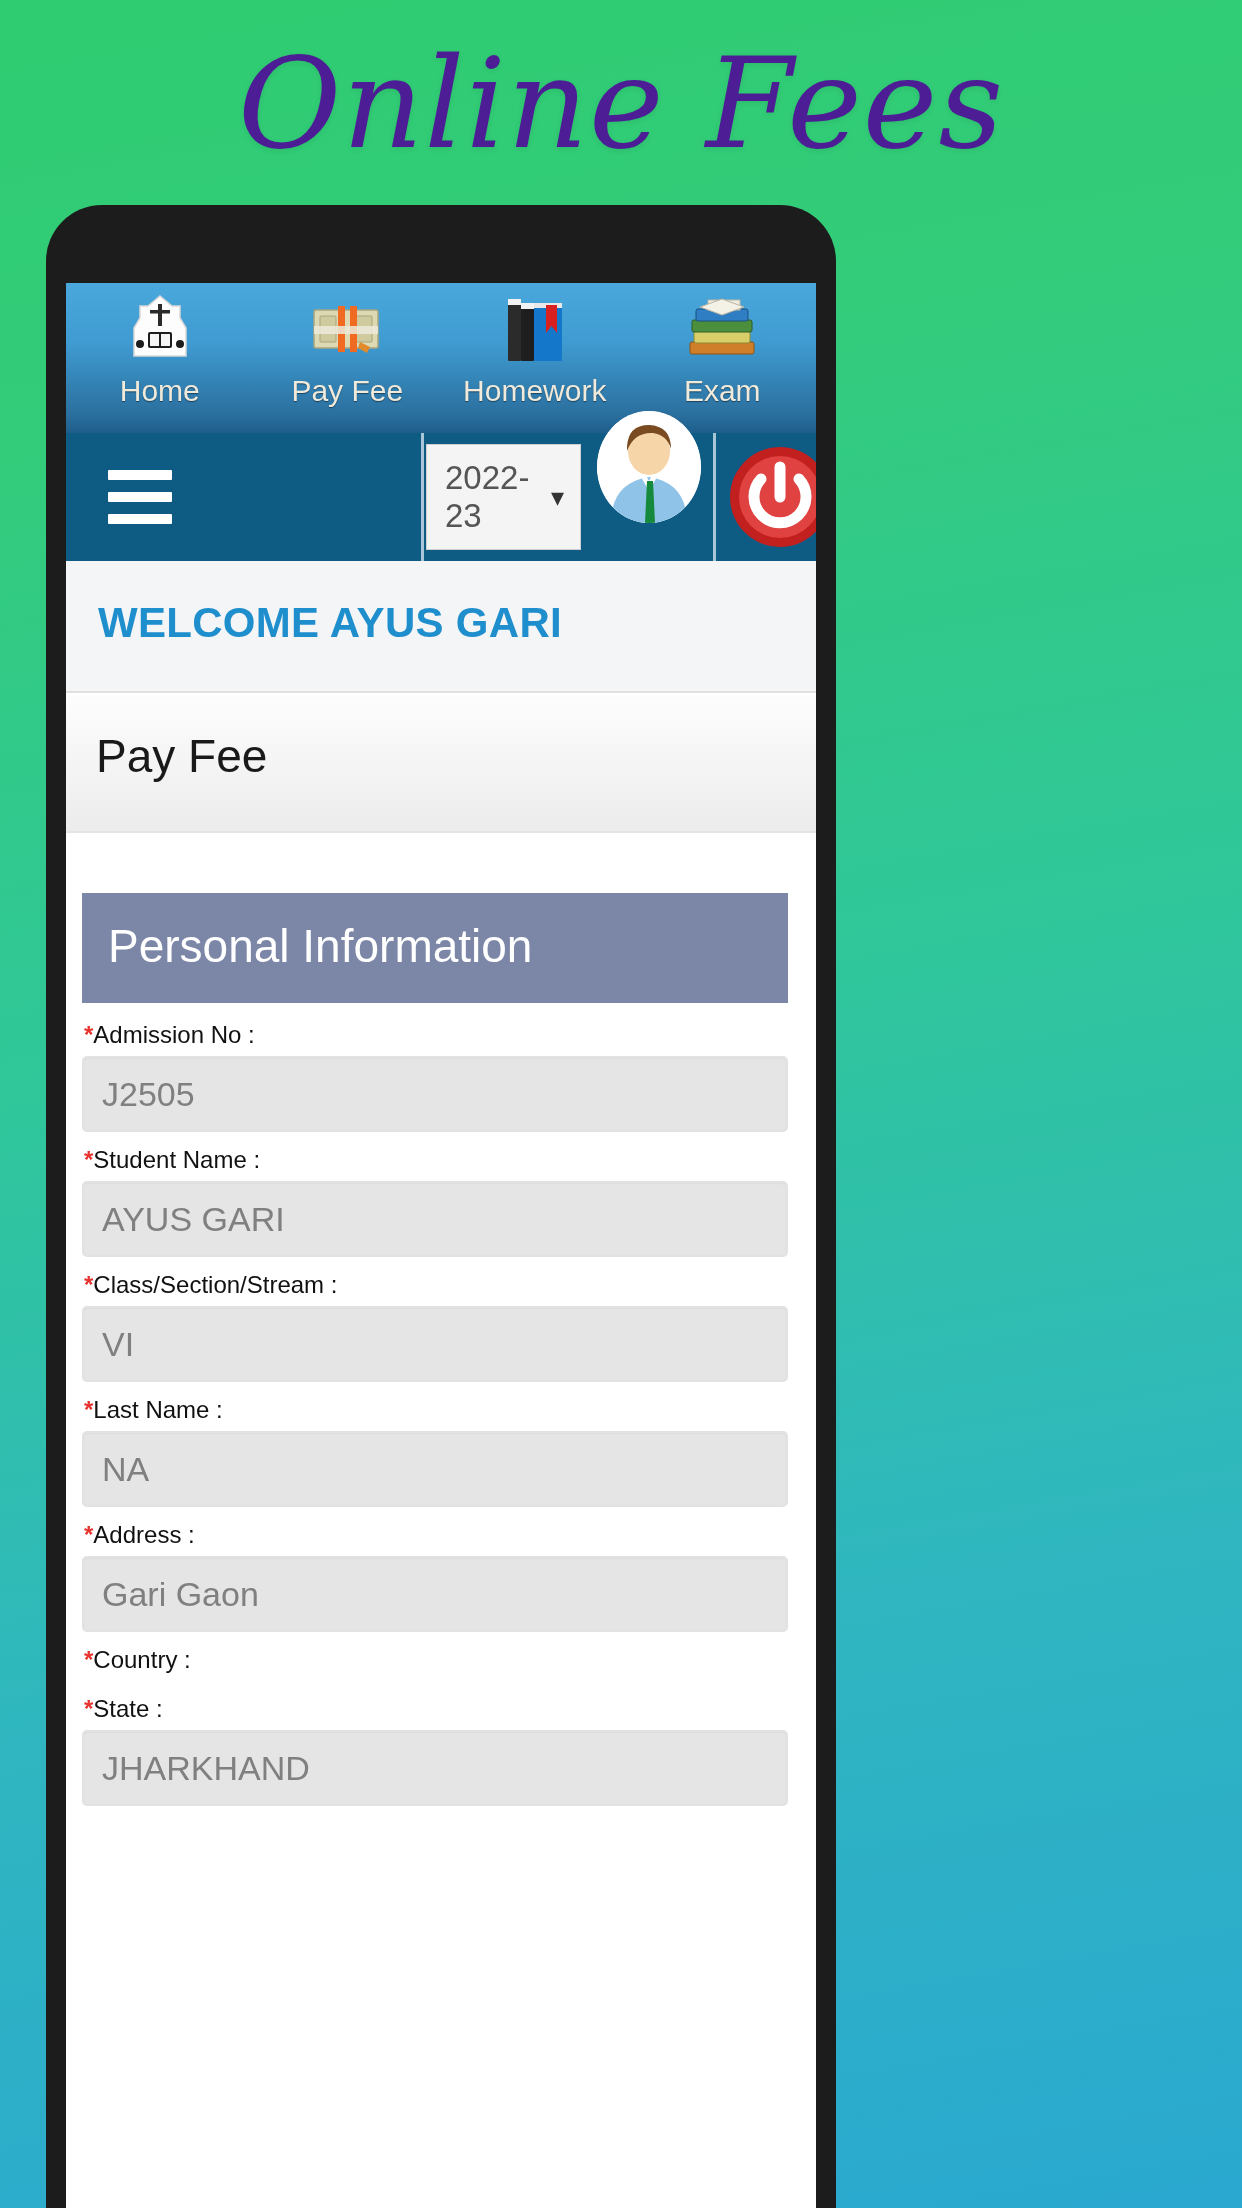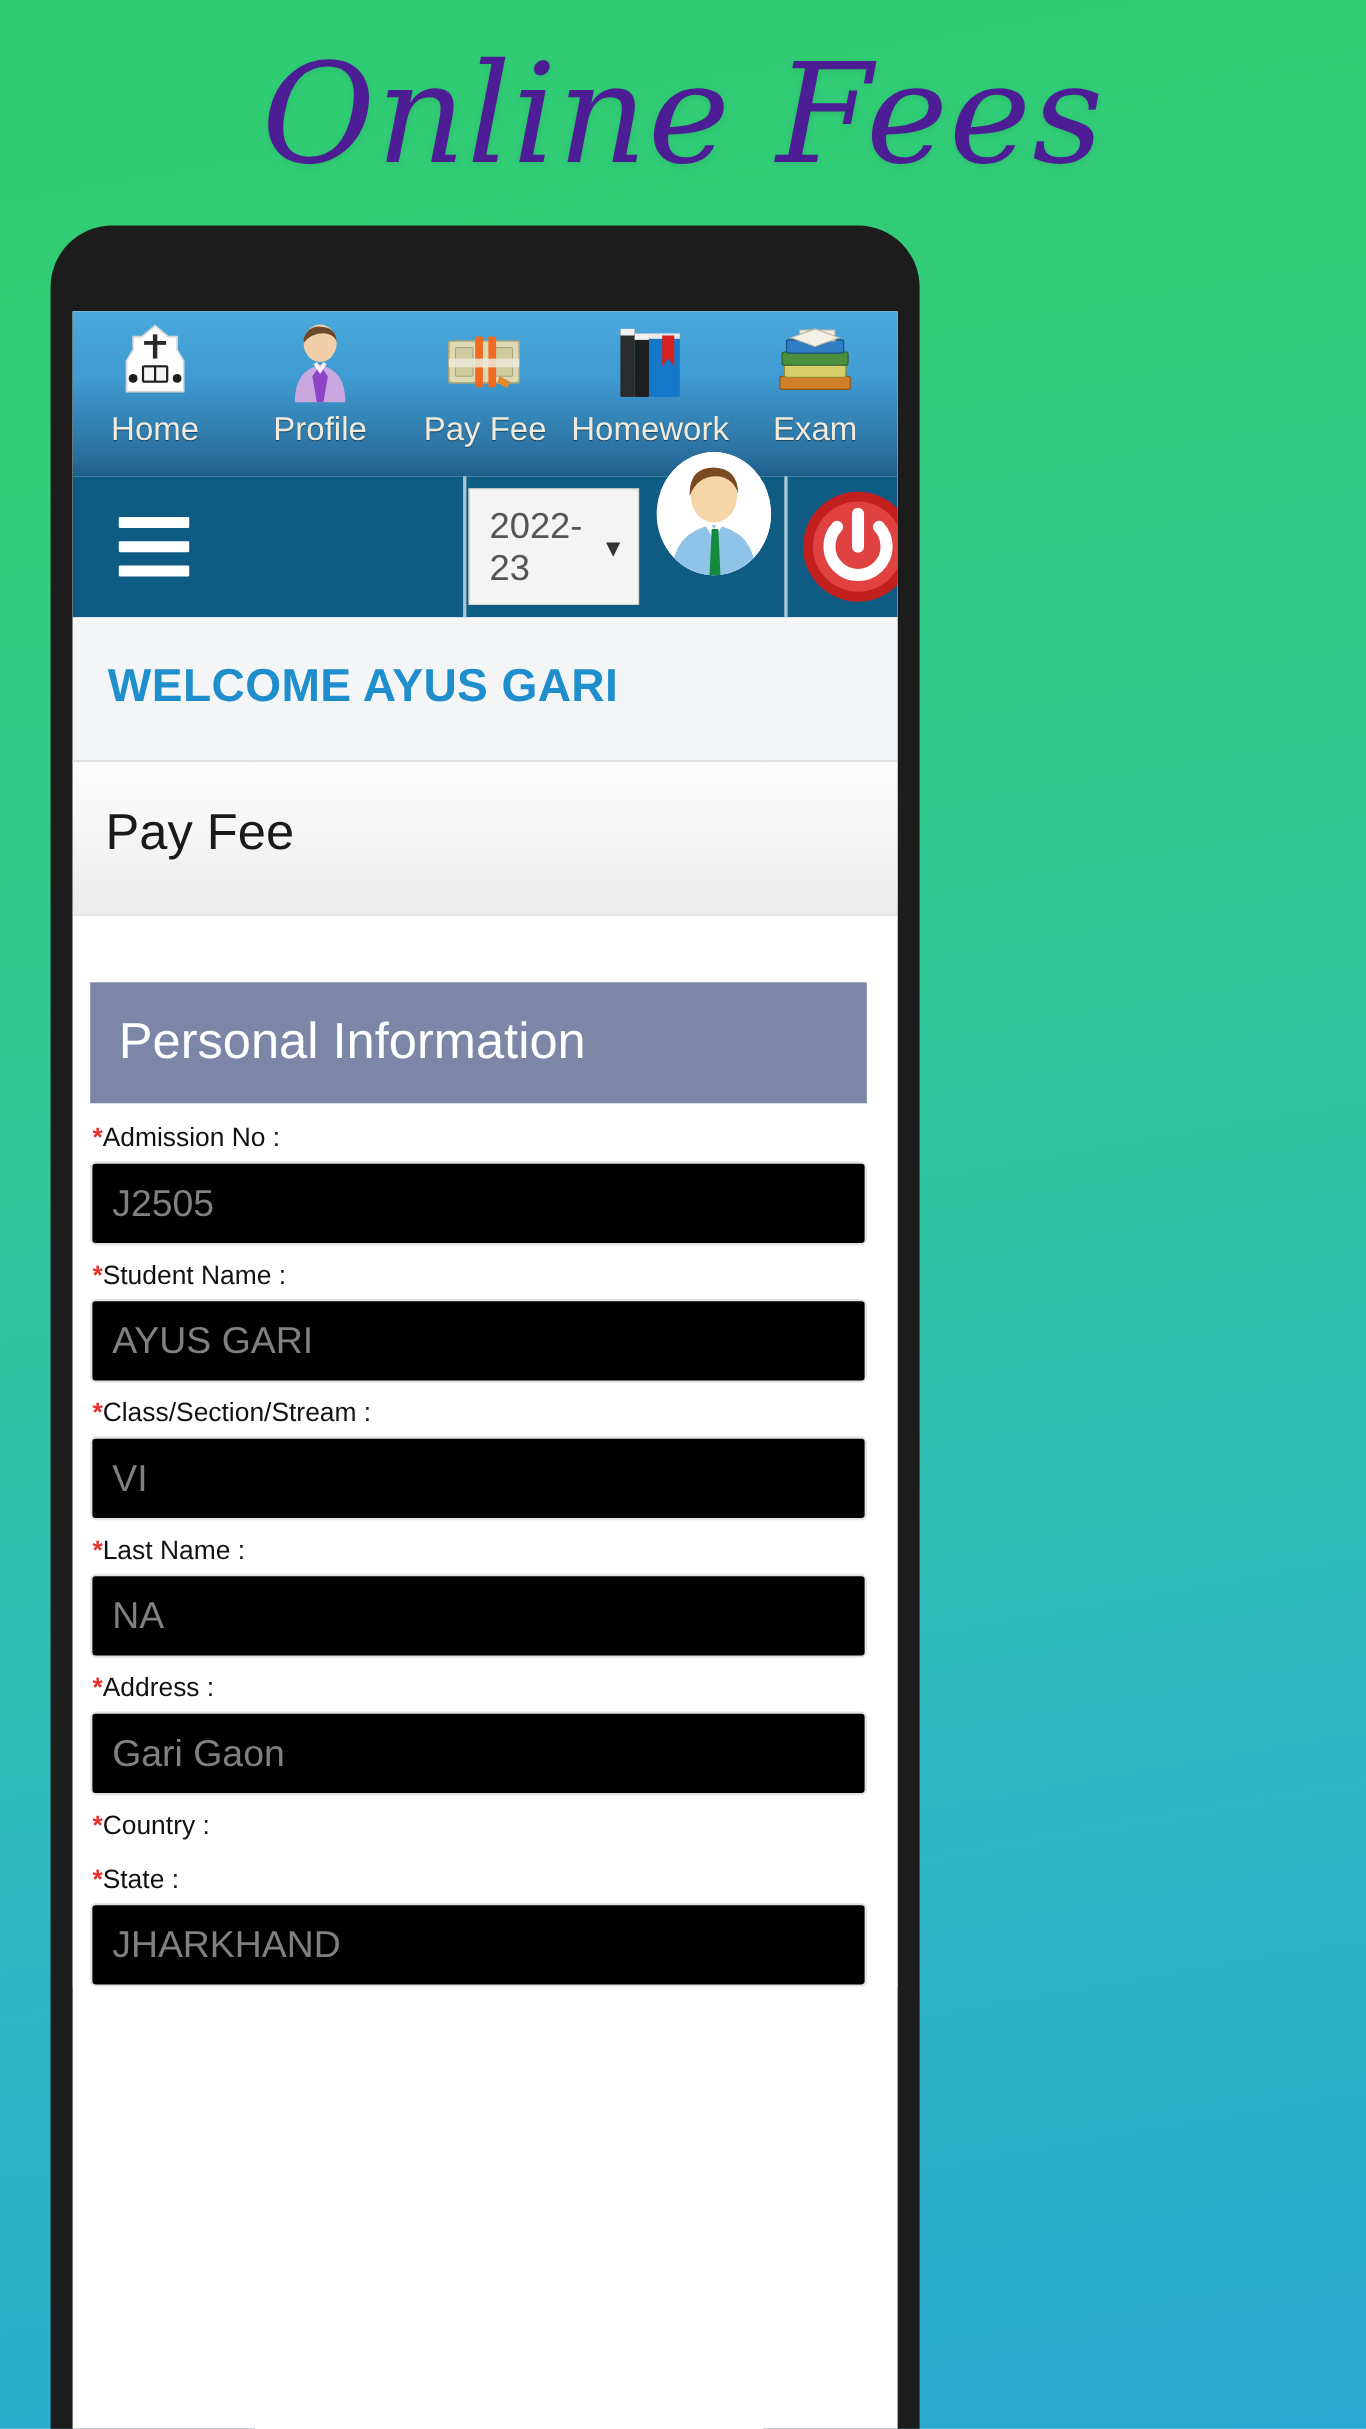--- a/index.html
+++ b/index.html
@@ -201,21 +201,21 @@
     font-size: 24px;
     color: #111111;
     padding: 10px 0 7px 2px;
   }
   .field-label .req { color: #e8322e; font-weight: bold; }
   .field-input {
     width: 100%;
     height: 76px;
     border: 2px solid #e2e2e2;
     border-radius: 5px;
-    background: #000000;
+    background: #e5e5e5;
     color: #808080;
     font-family: "Liberation Sans", sans-serif;
     font-size: 34px;
     padding: 0 18px;
     display: flex;
     align-items: center;
     box-shadow: inset 0 1px 2px rgba(0,0,0,0.04);
   }
   .field-row { margin-bottom: 4px; }
 </style>
@@ -238,32 +238,20 @@
             <rect x="20" y="38" width="24" height="16" rx="2" fill="#1d1d1d"></rect>
             <rect x="22" y="40" width="9" height="12" fill="#f5f5f5"></rect>
             <rect x="33" y="40" width="9" height="12" fill="#f5f5f5"></rect>
             <circle cx="12" cy="50" r="4" fill="#1d1d1d"></circle>
             <circle cx="52" cy="50" r="4" fill="#1d1d1d"></circle>
           </svg>
         </span>
         <span class="icon-nav-label">Home</span>
       </div>
 
-      <div class="icon-nav-item">
-        <span class="icon-nav-glyph">
-          <svg width="58" height="72" viewBox="0 0 58 72">
-            <ellipse cx="29" cy="18" rx="15" ry="17" fill="#f2cfa8"></ellipse>
-            <path d="M14 14 Q18 2 30 3 Q44 4 44 17 Q42 10 33 9 Q20 9 14 18 Z" fill="#6a4a2a"></path>
-            <path d="M6 72 Q6 42 29 38 Q52 42 52 72 Z" fill="#cba8e0"></path>
-            <path d="M29 38 L36 48 L32 72 L26 72 L22 48 Z" fill="#8e44c9"></path>
-            <path d="M23 37 L29 46 L35 37 L32 35 L29 39 L26 35 Z" fill="#f7f0fb"></path>
-          </svg>
-        </span>
-        <span class="icon-nav-label">Profile</span>
-      </div>
 
       <div class="icon-nav-item">
         <span class="icon-nav-glyph">
           <svg width="70" height="56" viewBox="0 0 70 56">
             <rect x="2" y="8" width="64" height="38" rx="2" fill="#ddd9b2" stroke="#a9a57f" stroke-width="1.5"></rect>
             <rect x="8" y="14" width="16" height="26" rx="1" fill="#cfcb9e" stroke="#a9a57f"></rect>
             <rect x="44" y="14" width="16" height="26" rx="1" fill="#cfcb9e" stroke="#a9a57f"></rect>
             <rect x="26" y="4" width="7" height="46" fill="#f06a22"></rect>
             <rect x="38" y="4" width="7" height="46" fill="#f06a22"></rect>
             <rect x="2" y="24" width="64" height="8" fill="#eceadb" opacity="0.85"></rect>

